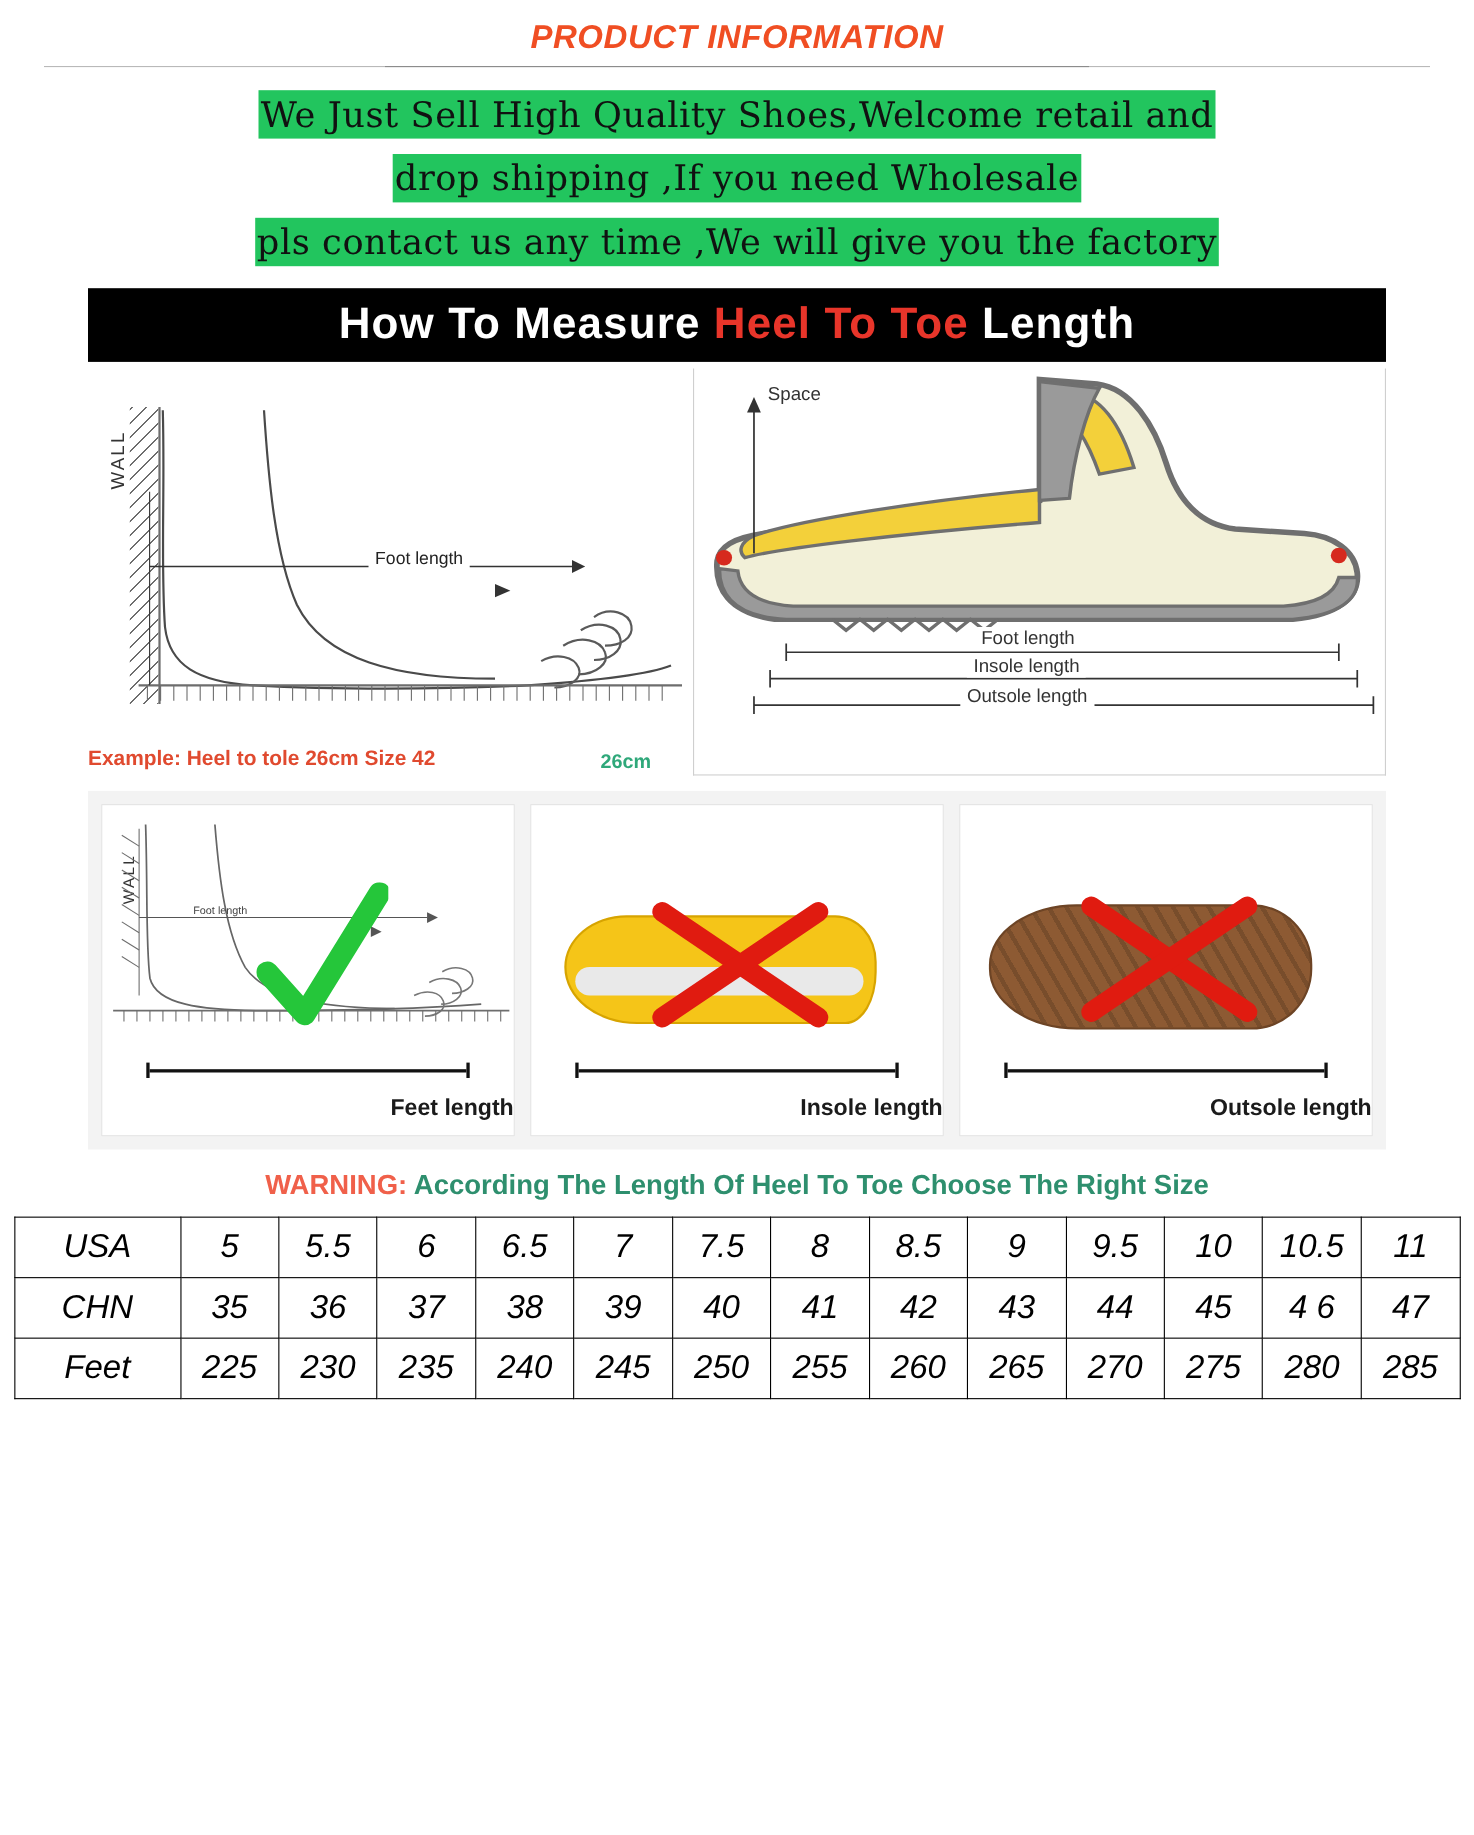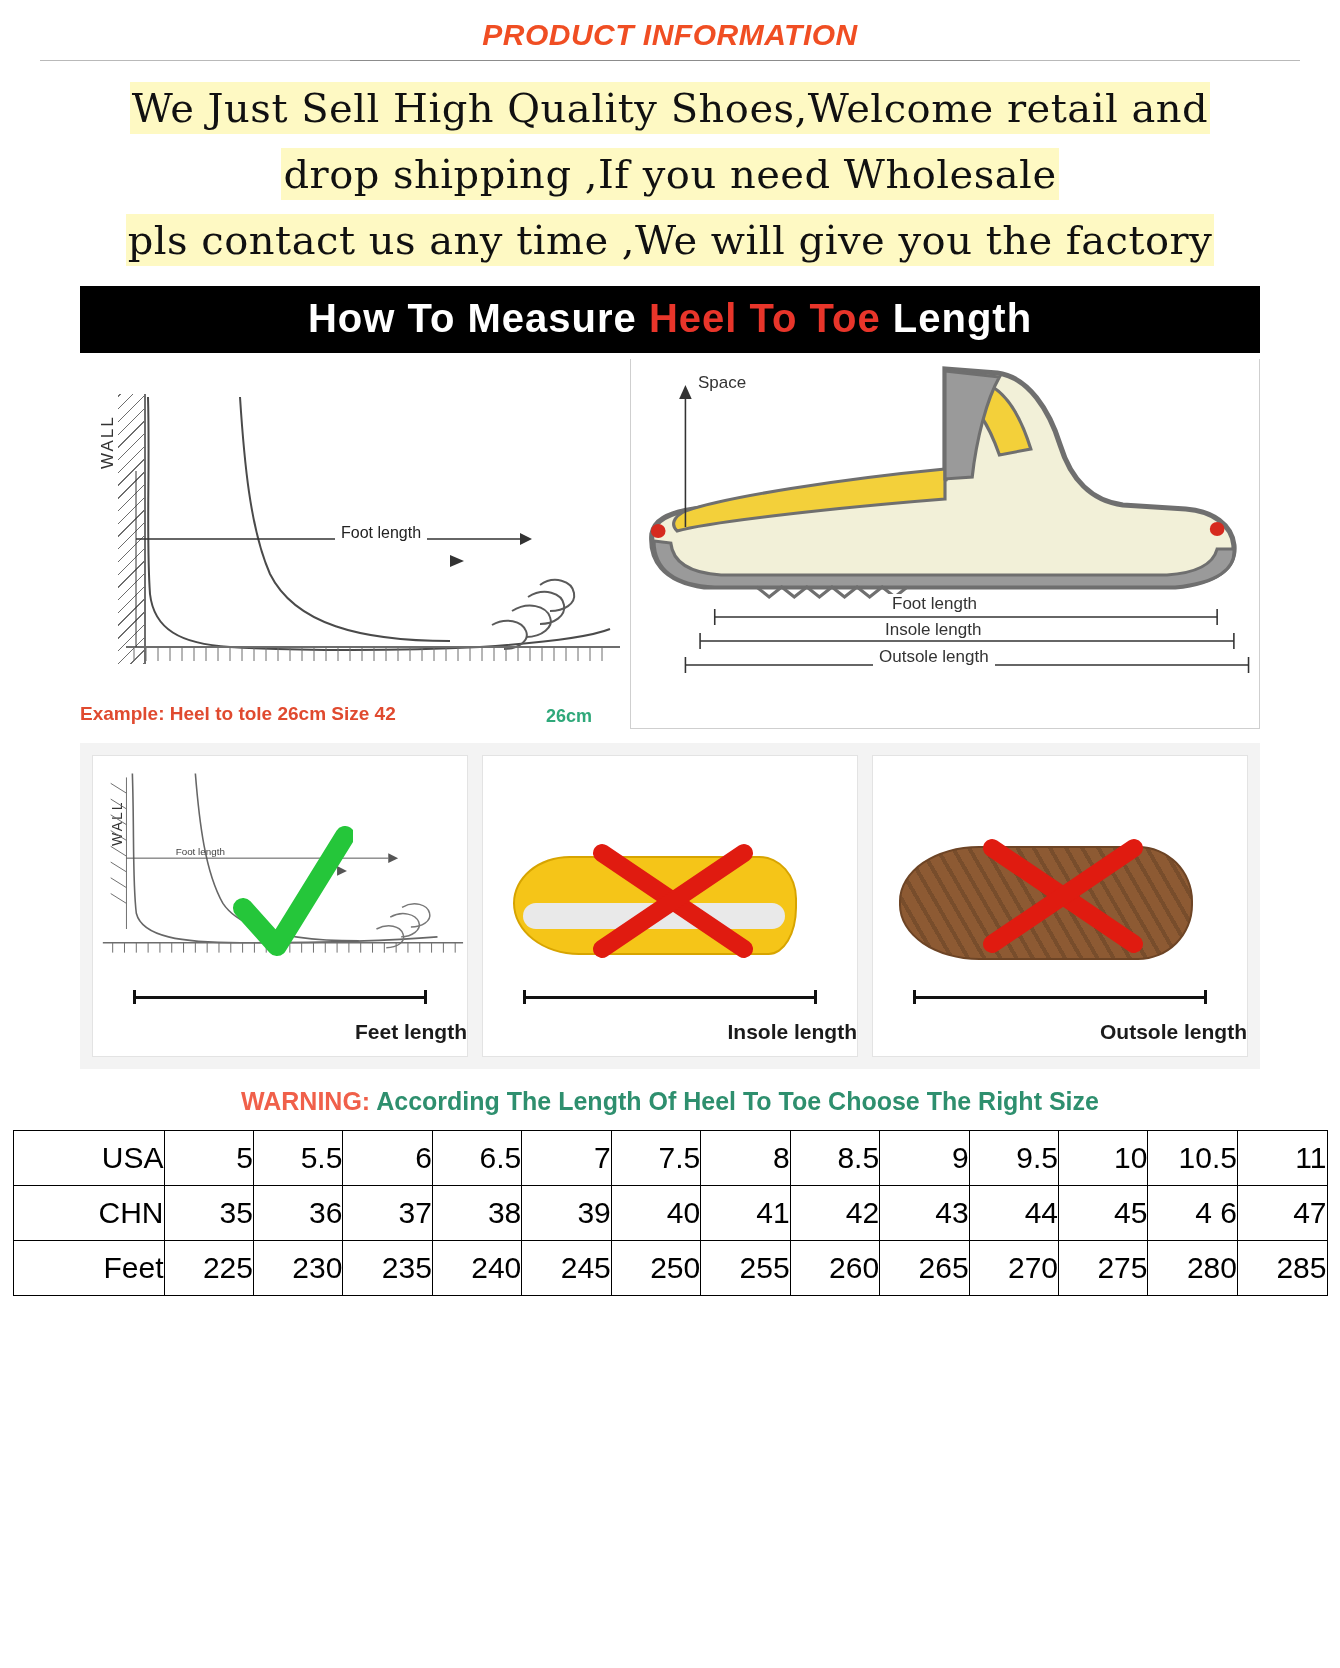--- a/index.html
+++ b/index.html
@@ -52,22 +52,22 @@
   .promo {
     margin-top: 26px;
     text-align: center;
     font-family: "DejaVu Serif", serif;
   }
   .promo-line {
     margin: 0 0 26px 0;
     line-height: 1.0;
   }
   .promo-line span.hl {
-    background: #fef9c3;
-    font-size: 40px;
+    background: #22c55e;
+    font-size: 32px;
     font-weight: 500;
     padding: 3px 2px;
     letter-spacing: 0.5px;
     color: #111;
     box-decoration-break: clone;
     -webkit-box-decoration-break: clone;
   }
 
   
   .measure {
@@ -275,25 +275,26 @@
 
   
   .sizetable {
     margin: 14px auto 0 auto;
     width: 1315px;
     border-collapse: collapse;
     table-layout: fixed;
   }
   .sizetable td {
     border: 1px solid #000;
-    text-align: right;
+    text-align: center;
     font-size: 30px;
     height: 54px;
     padding: 0;
     font-family: "Liberation Sans", sans-serif;
+    font-style: italic;
   }
   .sizetable td.rowhdr {
     width: 150px;
     font-size: 30px;
   }
 </style>
 </head>
 <body>
 
 <div class="header">

